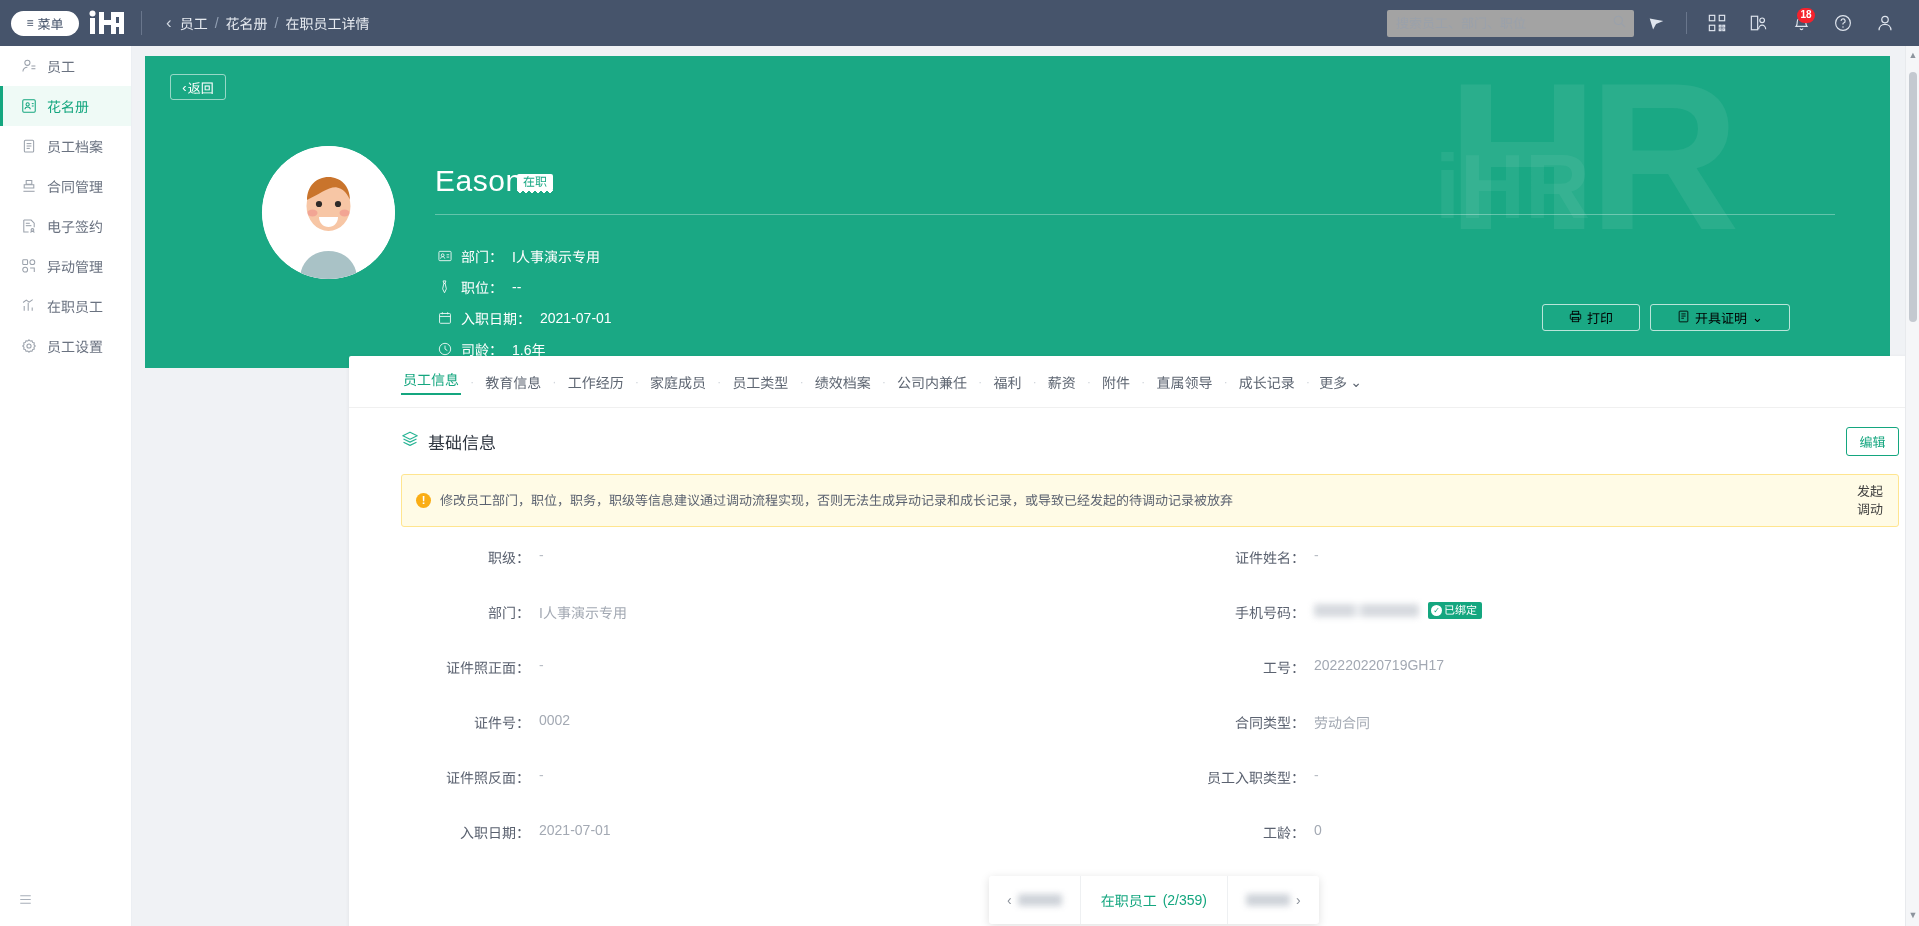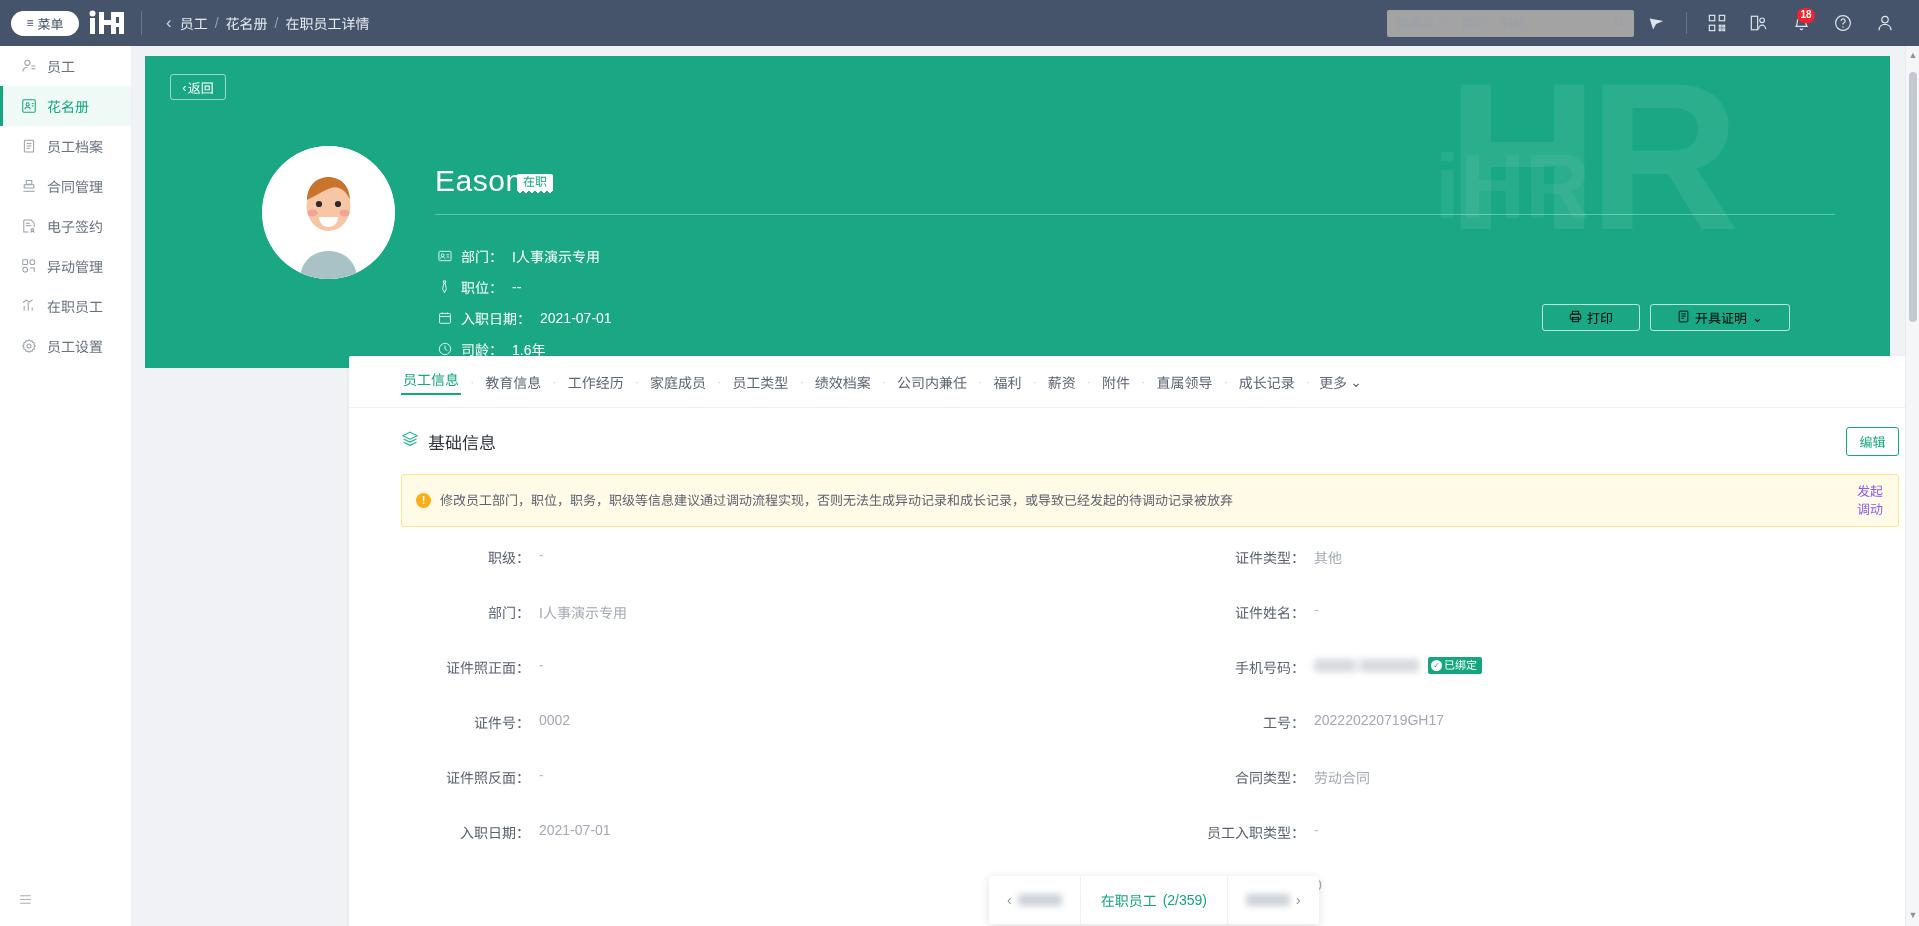--- a/index.html
+++ b/index.html
@@ -175,21 +175,21 @@
     border-radius: 3px; min-height: 42px; display: flex; align-items: center;
     padding: 8px 12px 8px 14px; position: relative;
   }
   .alert-ic {
     width: 15px; height: 15px; border-radius: 50%; background: #faad14; color: #fff;
     font-size: 11px; font-weight: bold; display: flex; align-items: center;
     justify-content: center; flex: 0 0 auto; margin-right: 9px; line-height: 1;
   }
   .alert-txt { font-size: 13px; color: #5b6270; line-height: 1.5; }
   .alert-link {
-    margin-left: auto; color: #8b5cf6; font-size: 13px; cursor: pointer;
+    margin-left: auto; color: #404040; font-size: 13px; cursor: pointer;
     width: 32px; text-align: center; line-height: 1.35; flex: 0 0 auto;
   }
 
   .fields { padding: 14px 36px 0 0; display: flex; }
   .fcol { width: 50%; }
   .frow { display: flex; height: 55px; align-items: flex-start; padding-top: 6px; }
   .flabel {
     width: 190px; text-align: right; font-size: 14px; color: #5b6270;
     padding-right: 9px; flex: 0 0 auto;
   }
@@ -607,24 +607,20 @@
           <div class="fval dash">-</div>
         </div>
         <div class="frow">
           <div class="flabel">入职日期：</div>
           <div class="fval">2021-07-01</div>
         </div>
       </div>
 
       <div class="fcol">
         <div class="frow">
-          <div class="flabel">证件类型：</div>
-          <div class="fval">其他</div>
-        </div>
-        <div class="frow">
           <div class="flabel">证件姓名：</div>
           <div class="fval dash">-</div>
         </div>
         <div class="frow">
           <div class="flabel">手机号码：</div>
           <div class="fval">
             <span class="blur-val"></span>
             <span class="bound-badge">
               <span class="chk">✓</span>
               <span>已绑定</span>

